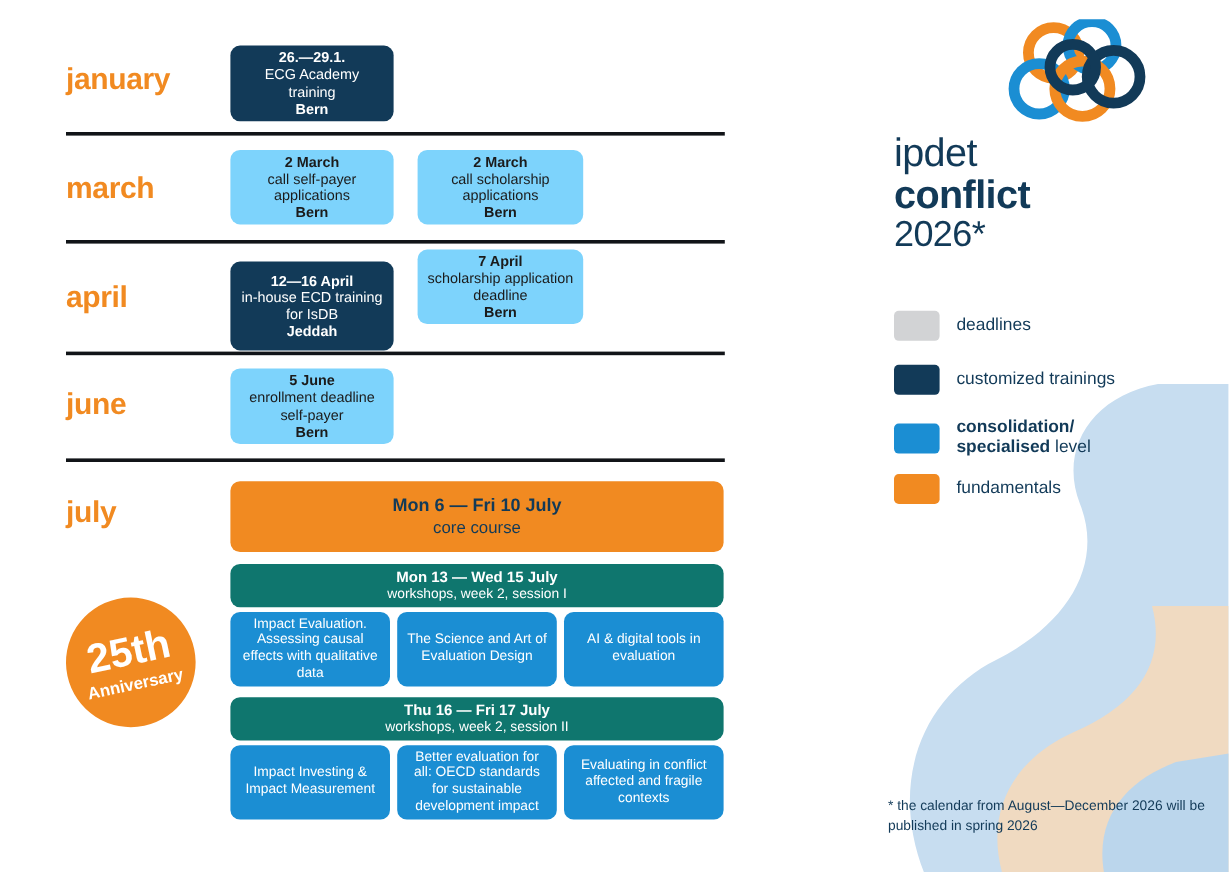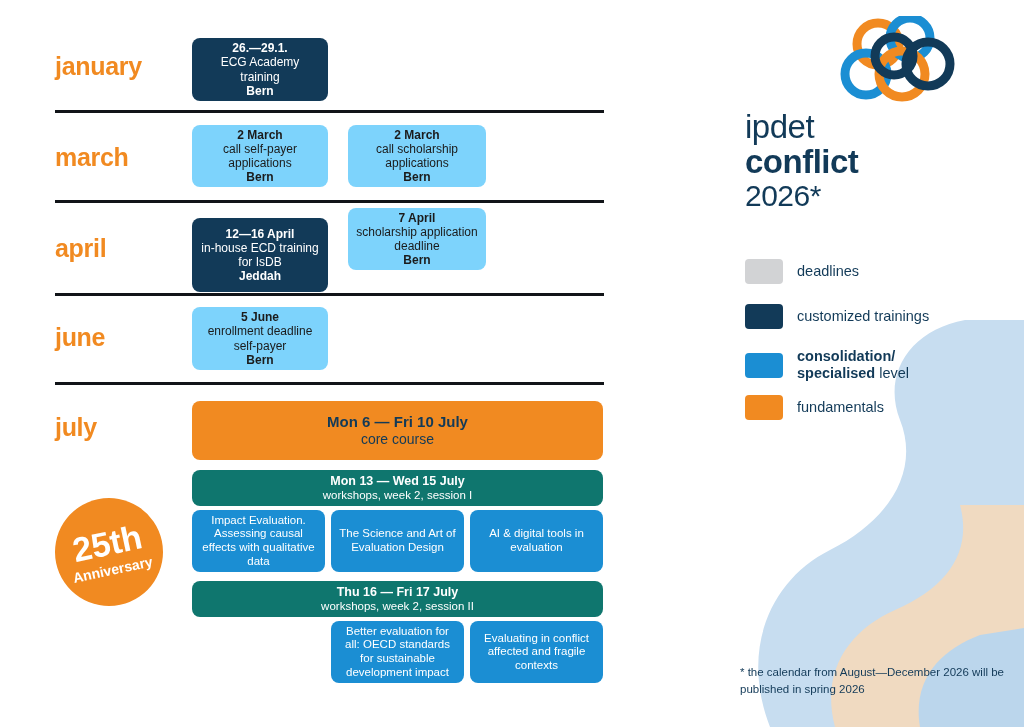--- a/index.html
+++ b/index.html
@@ -208,20 +208,23 @@
     </div>
     <div class="card c-consol" style="left:331px; top:510px; width:133px; height:62px;">
       <span>The Science and Art of Evaluation Design</span>
     </div>
 
     <div class="card c-band" style="left:192px; top:581px; width:411px; height:36px;">
       <span class="ln b" style="font-size:12.5px;">Thu 16 — Fri 17 July</span>
       <span class="ln" style="font-size:11.5px;">workshops, week 2, session II</span>
     </div>
 
+    <div class="card c-consol" style="left:192px; top:621px; width:133px; height:62px;">
+      <span>Impact Investing &amp; Impact Measurement</span>
+    </div>
     <div class="card c-consol" style="left:331px; top:621px; width:133px; height:62px;">
       <span>Better evaluation for all: OECD standards for sustainable development impact</span>
     </div>
     <div class="card c-consol" style="left:470px; top:621px; width:133px; height:62px;">
       <span>Evaluating in conflict affected and fragile contexts</span>
     </div>
   </div>
 
   <div id="right">
 

